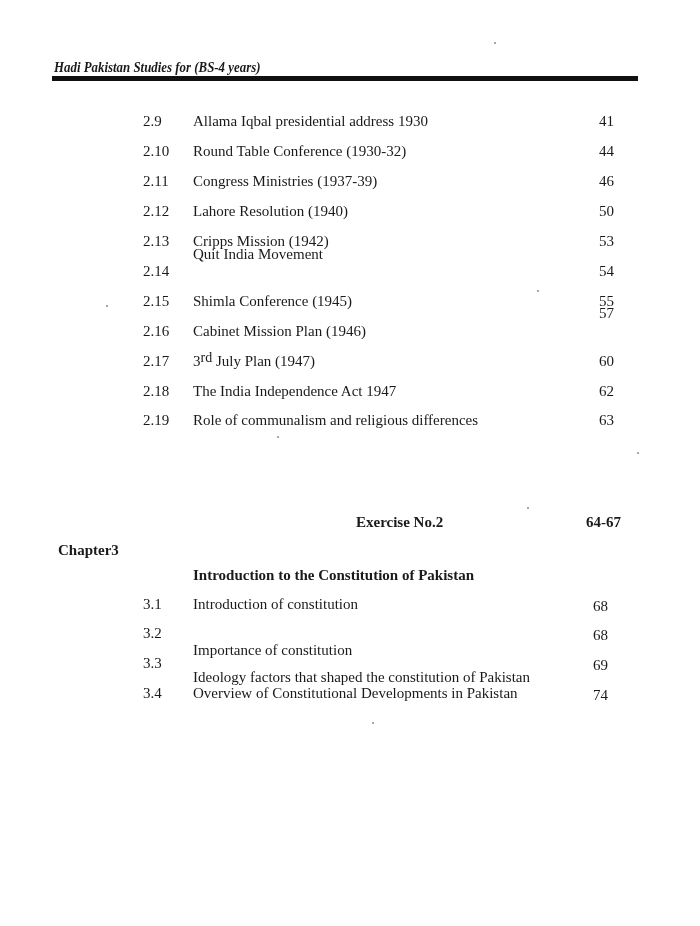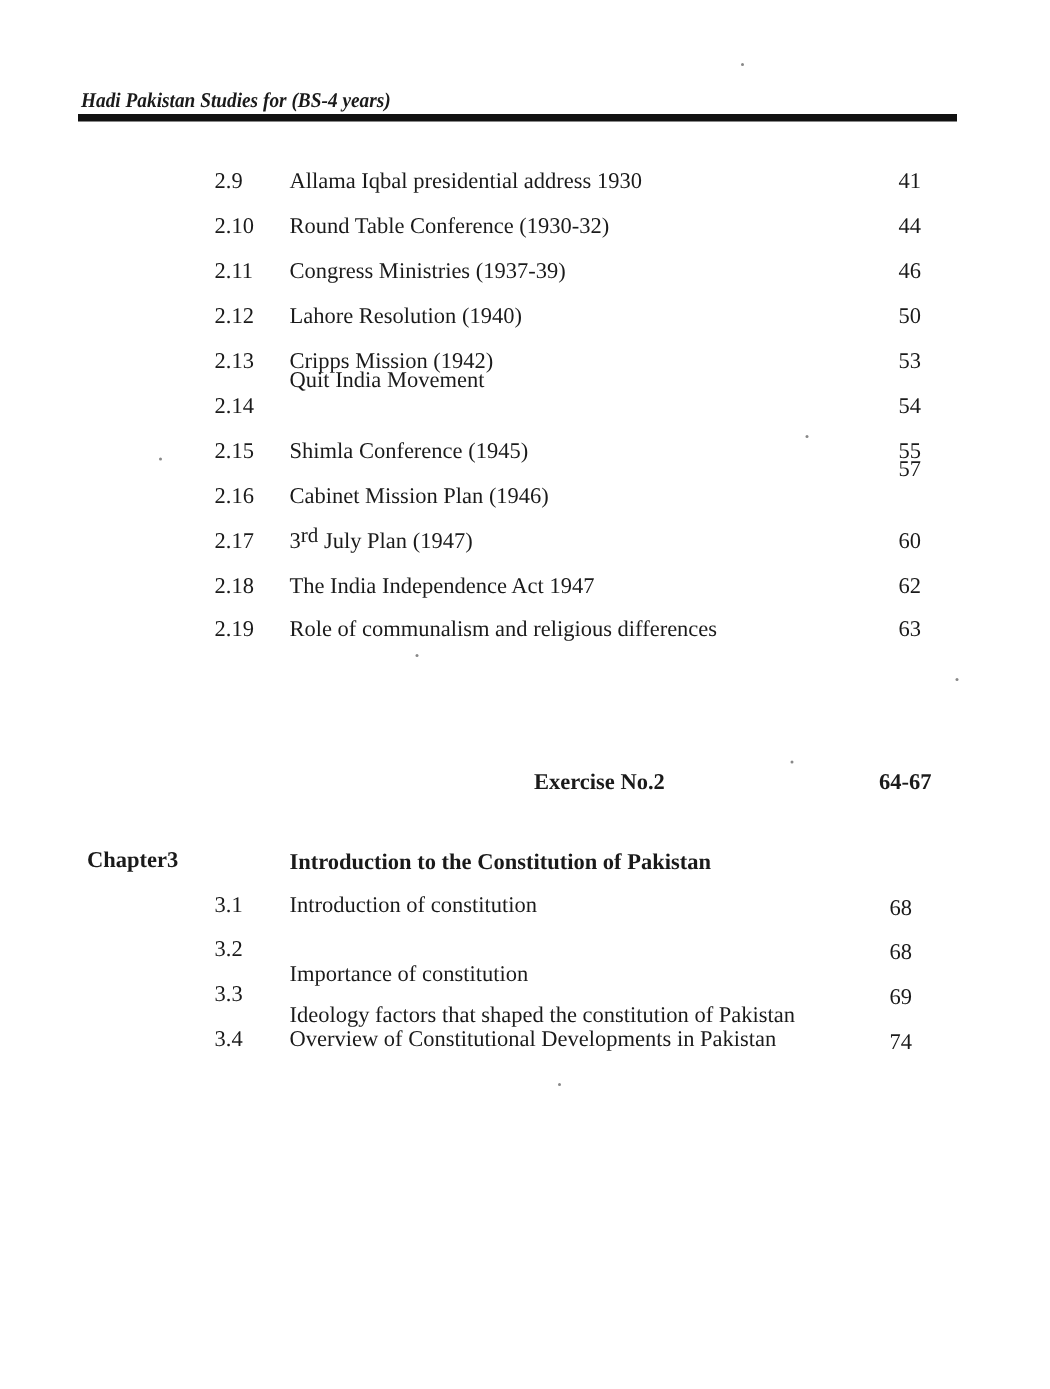--- a/index.html
+++ b/index.html
@@ -88,21 +88,21 @@
     <span class="row page" style="top:412px">63</span>
   </div>
 </div>
 
 <div>
   <span class="row bold" style="top:514px; left:310px;margin-left:46px;">Exercise No.2</span>
   <span class="row bold" style="top:514px; right:79px;">64-67</span>
 </div>
 
 <div>
-  <span class="row bold" style="top:542px; left:58px;margin-top:24px;">Chapter3</span>
+  <span class="row bold" style="top:542px; left:58px;">Chapter3</span>
   <span class="row bold" style="top:567px; left:193px;">Introduction to the Constitution of Pakistan</span>
 
   <div>
     <span class="row num" style="top:596px">3.1</span>
     <span class="row title" style="top:596px">Introduction of constitution</span>
     <span class="row page3" style="top:598px">68</span>
   </div>
   <div>
     <span class="row num" style="top:625px">3.2</span>
     <span class="row title" style="top:642px">Importance of constitution</span>

